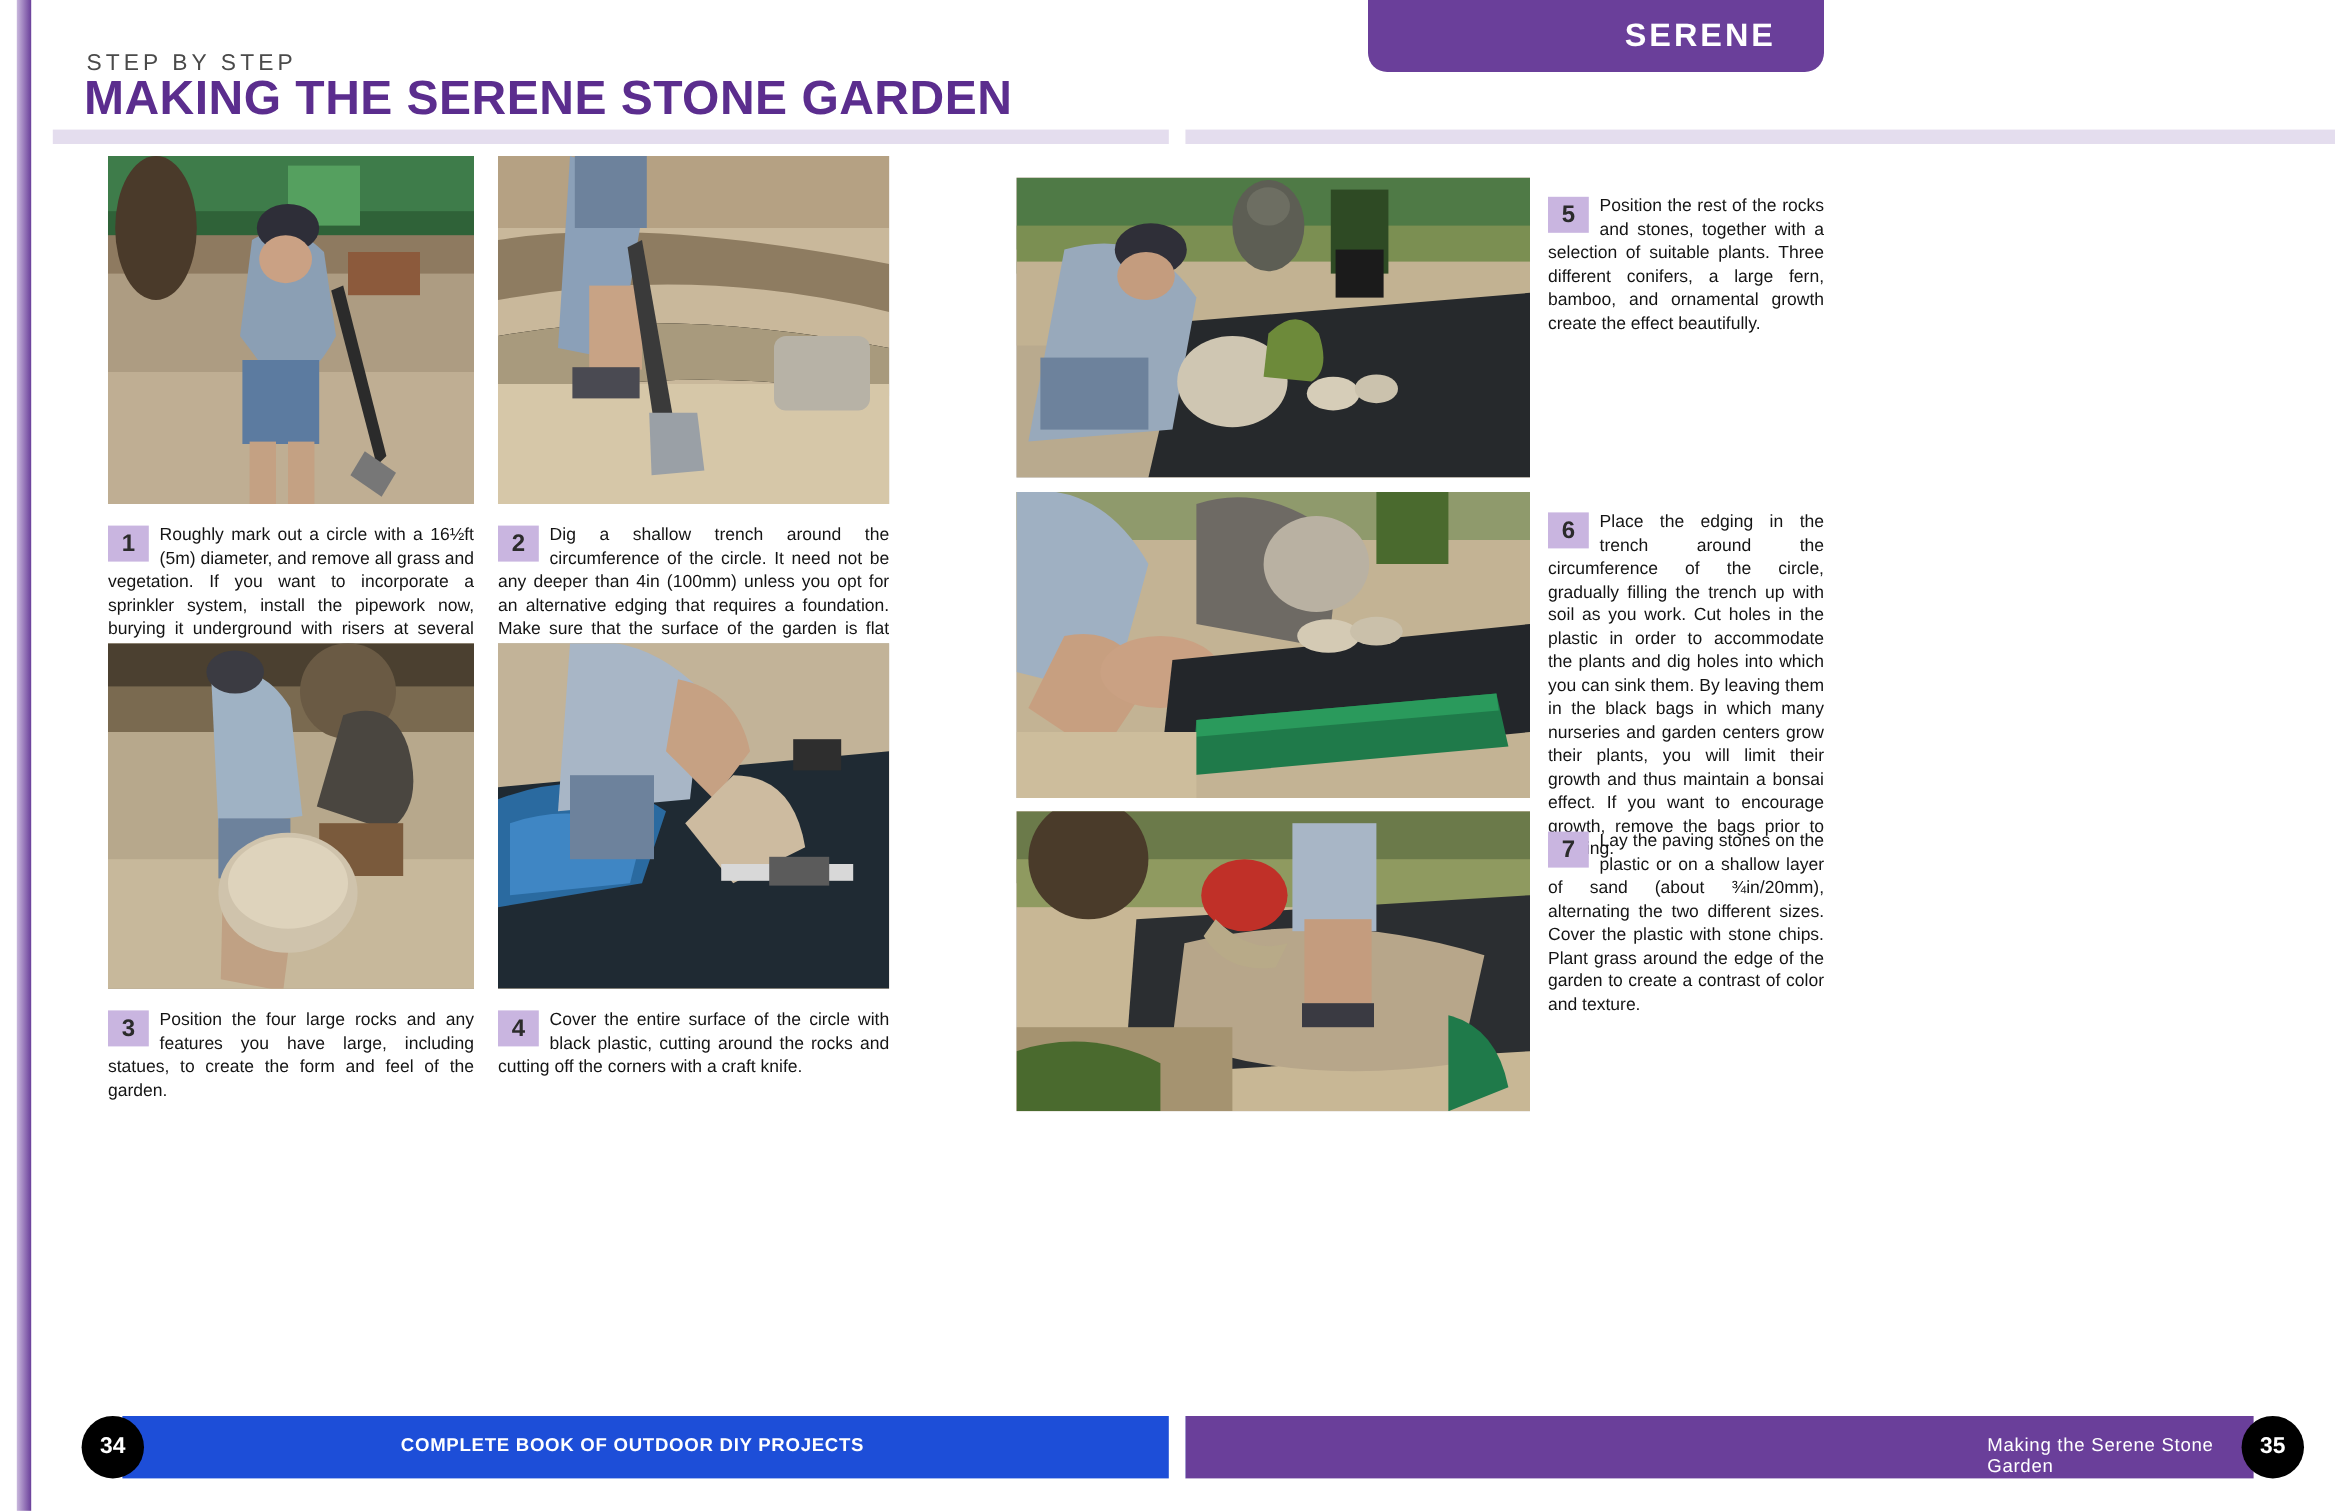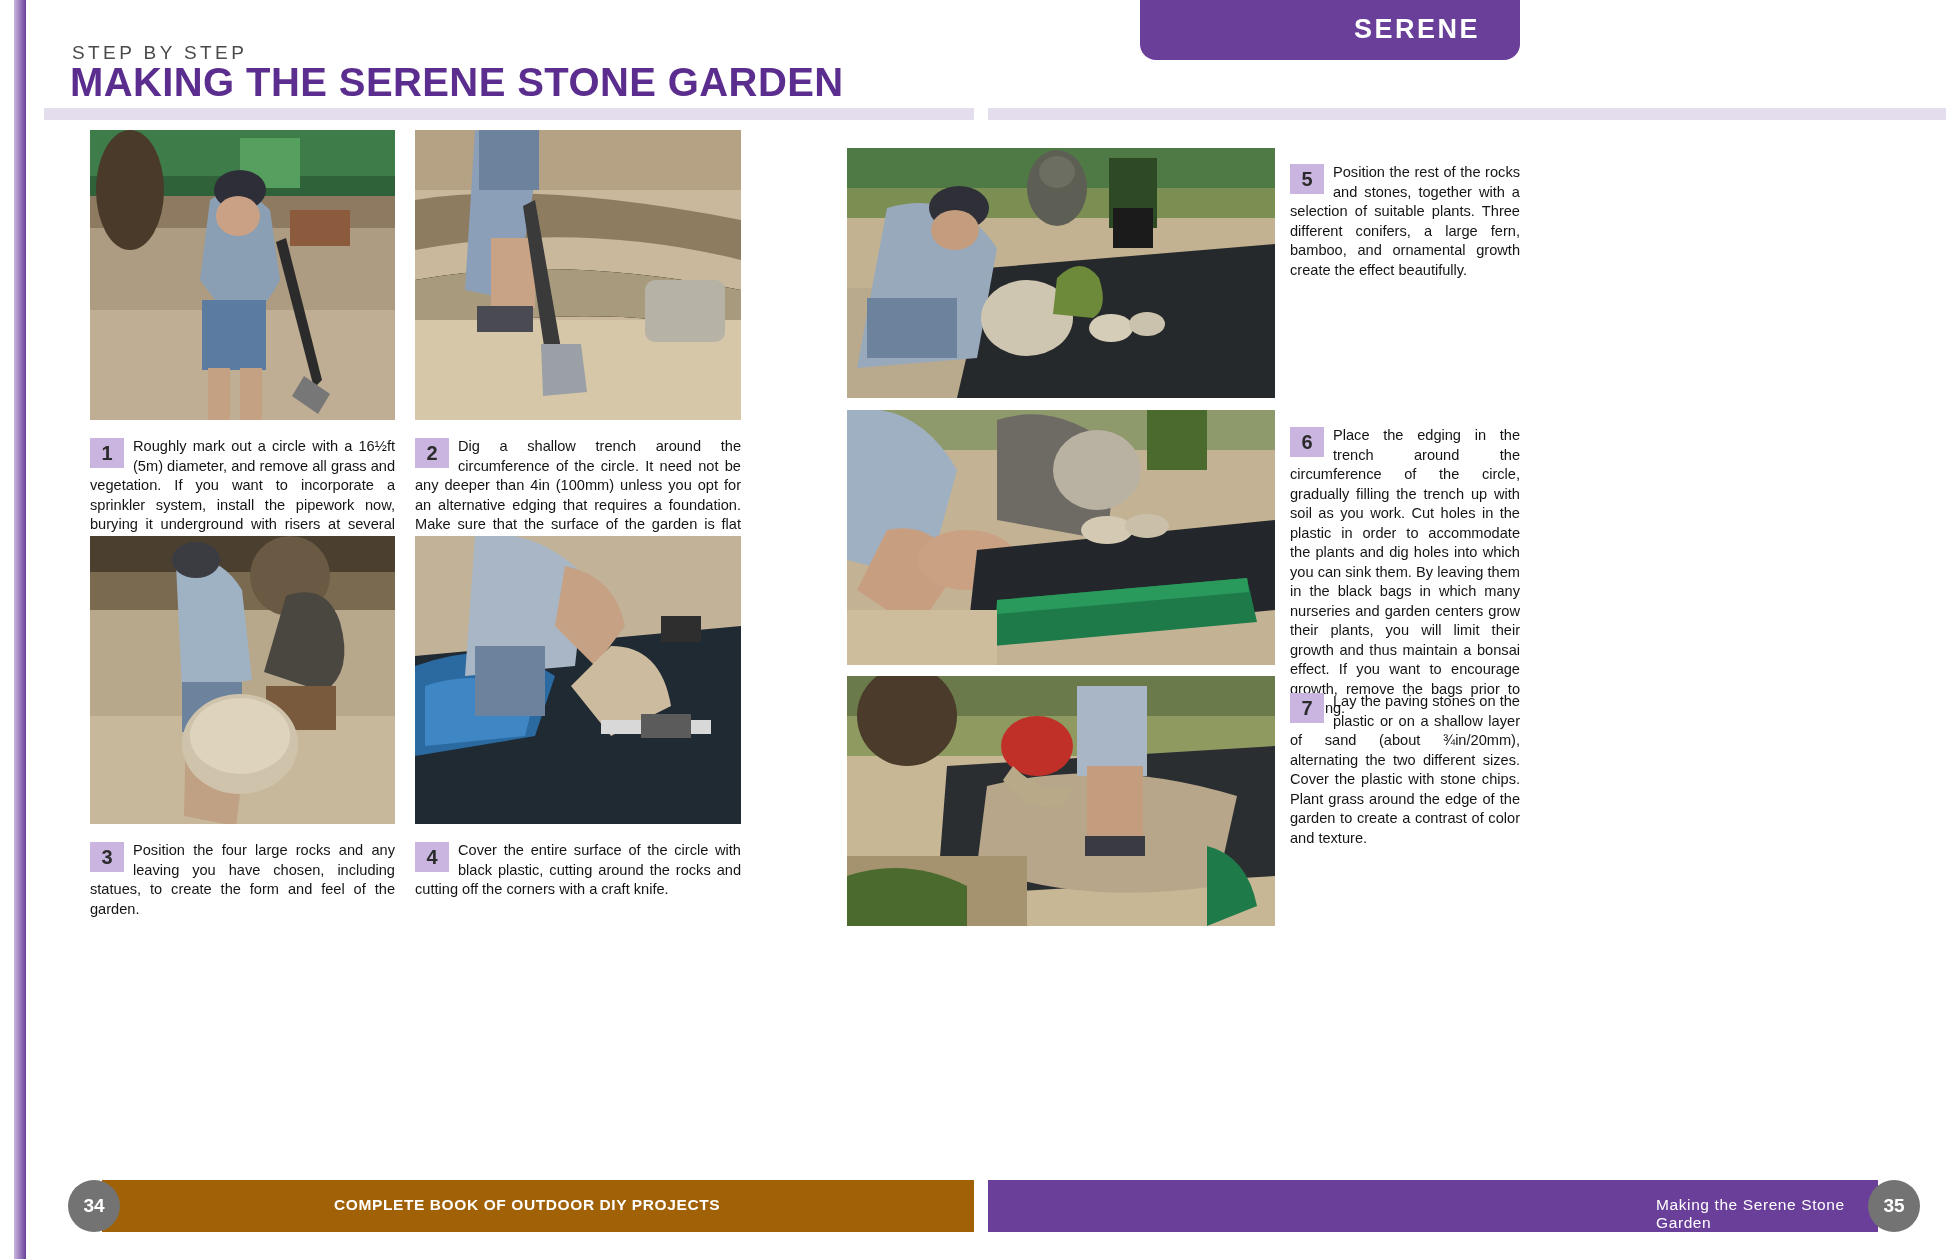--- a/index.html
+++ b/index.html
@@ -134,41 +134,41 @@
     line-height: 30px;
     margin-right: 9px;
     margin-top: 1px;
   }
 
   
   .footer-left {
     position: absolute;
     left: 58px; top: 1180px;
     width: 890px; height: 52px;
-    background: #a16207;
+    background: #1d4ed8;
   }
   .footer-right {
     position: absolute;
     left: 0px; top: 1180px;
     width: 890px; height: 52px;
     background: #6a3f9a;
   }
   .footer-text {
     position: absolute;
     color: #ffffff;
     font-size: 15.5px;
     font-weight: bold;
     letter-spacing: 0.6px;
     top: 16px;
   }
   .pagenum-circle {
     position: absolute;
     width: 52px; height: 52px;
     border-radius: 50%;
-    background: #737373;
+    background: #000000;
     color: #ffffff;
     font-size: 19px;
     font-weight: bold;
     text-align: center;
     line-height: 52px;
     top: 1180px;
   }
 </style>
 </head>
 <body>
@@ -261,21 +261,21 @@
         <rect x="60" y="110" width="70" height="70" fill="#6d829c"></rect>
         <path d="M150 30 q50 10 60 60 l-30 40 l-40 -40 z" fill="#c6a183"></path>
         <path d="M196 110 q50 0 60 60 l-60 30 l-40 -50 z" fill="#cdbba0"></path>
         <rect x="186" y="184" width="110" height="14" fill="#d8d8d8"></rect>
         <rect x="226" y="178" width="50" height="24" fill="#5b5b5b"></rect>
         <rect x="246" y="80" width="40" height="26" fill="#2e2e2e"></rect>
       </svg>
     </div>
 
     <div class="steptext" style="left:46px; top:841px; width:305px;">
-      <span class="numbox">3</span><span>Position the four large rocks and any leaving you have chosen, including statues, to create the form and feel of the garden.</span>
+      <span class="numbox">3</span><span>Position the four large rocks and any features you have large, including statues, to create the form and feel of the garden.</span>
     </div>
 
     <div class="steptext" style="left:371px; top:841px; width:326px;">
       <span class="numbox">4</span><span>Cover the entire surface of the circle with black plastic, cutting around the rocks and cutting off the corners with a craft knife.</span>
     </div>
 
     <div class="footer-left">
       <div class="footer-text" style="left:232px;">COMPLETE BOOK OF OUTDOOR DIY PROJECTS</div>
     </div>
     <div class="pagenum-circle" style="left:24px;">34</div>

